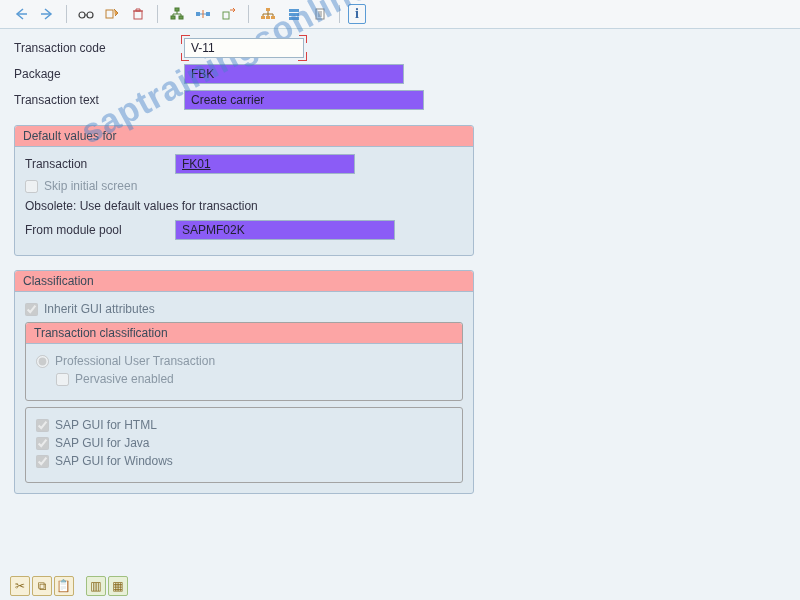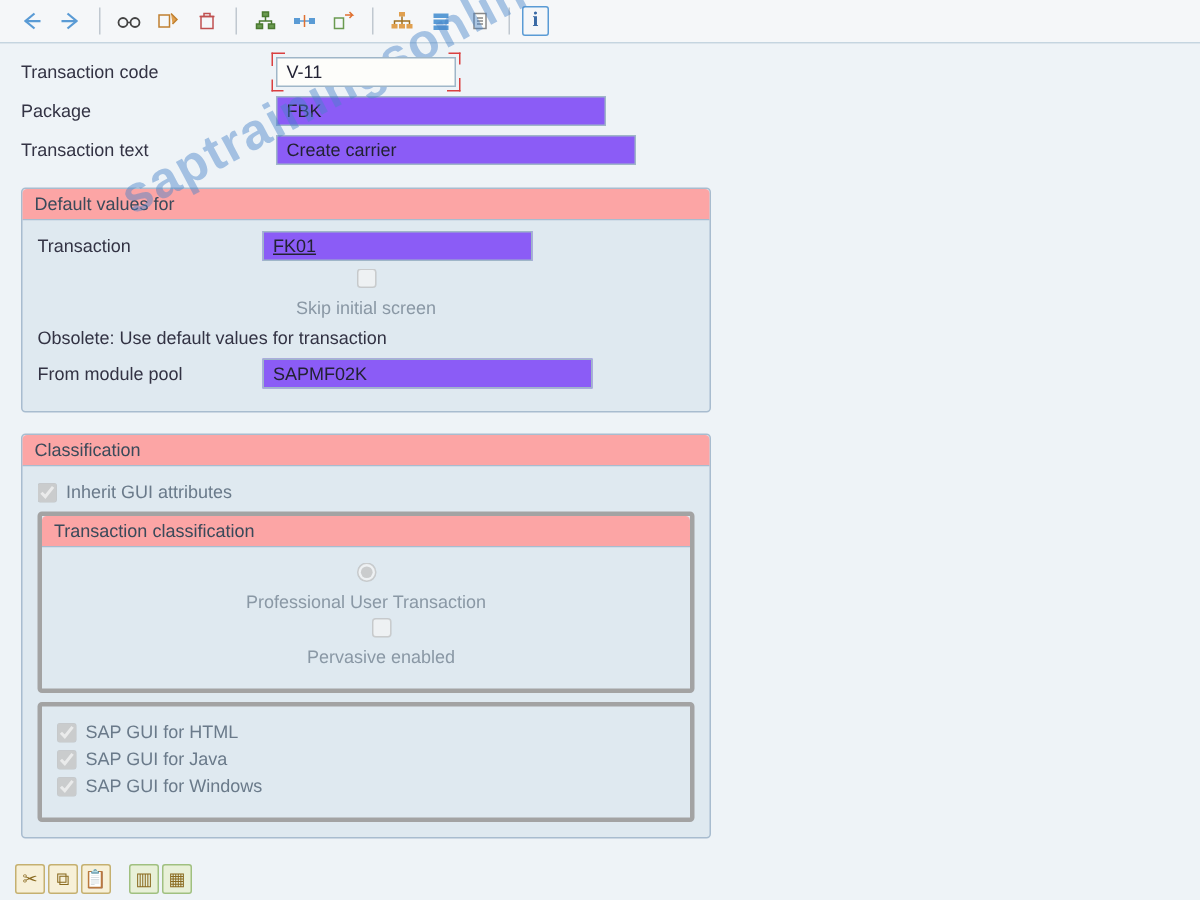--- a/index.html
+++ b/index.html
@@ -89,36 +89,36 @@
     background: #fca5a5;
     border-bottom: 1px solid #a8bccf;
     padding: 3px 8px;
     color: #3a4a5a;
     border-radius: 3px 3px 0 0;
   }
   .group-body {
     padding: 6px 10px 10px 10px;
   }
   .sub-group {
-    border: 3px solid #a3a3a3;
+    border: 1px solid #a3a3a3;
     border-radius: 3px;
     margin-top: 6px;
     background: #dfe9f0;
   }
   .chk {
     display: flex;
     align-items: center;
     gap: 6px;
     margin: 4px 0;
     color: #6a7a8a;
   }
   .chk input[type=checkbox], .chk input[type=radio] {
     width: 13px; height: 13px;
   }
-  .disabled { color: #8a98a5; flex-direction: column; }
+  .disabled { color: #8a98a5; }
   .footer {
     position: absolute;
     bottom: 4px;
     left: 10px;
     display: flex;
     gap: 2px;
   }
   .footer-btn {
     width: 20px; height: 20px;
     border: 1px solid #c5b070;

